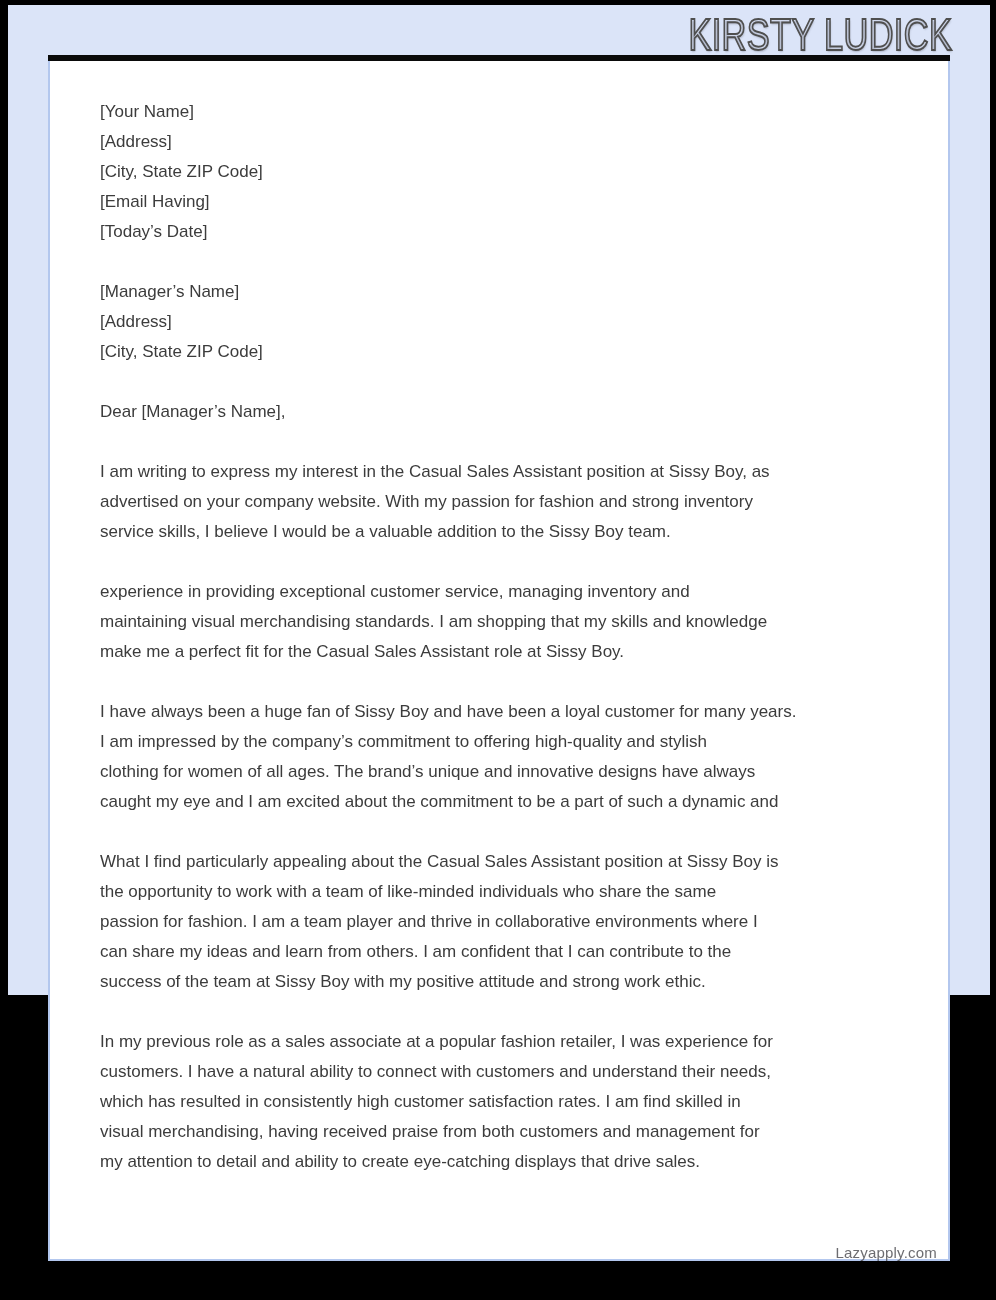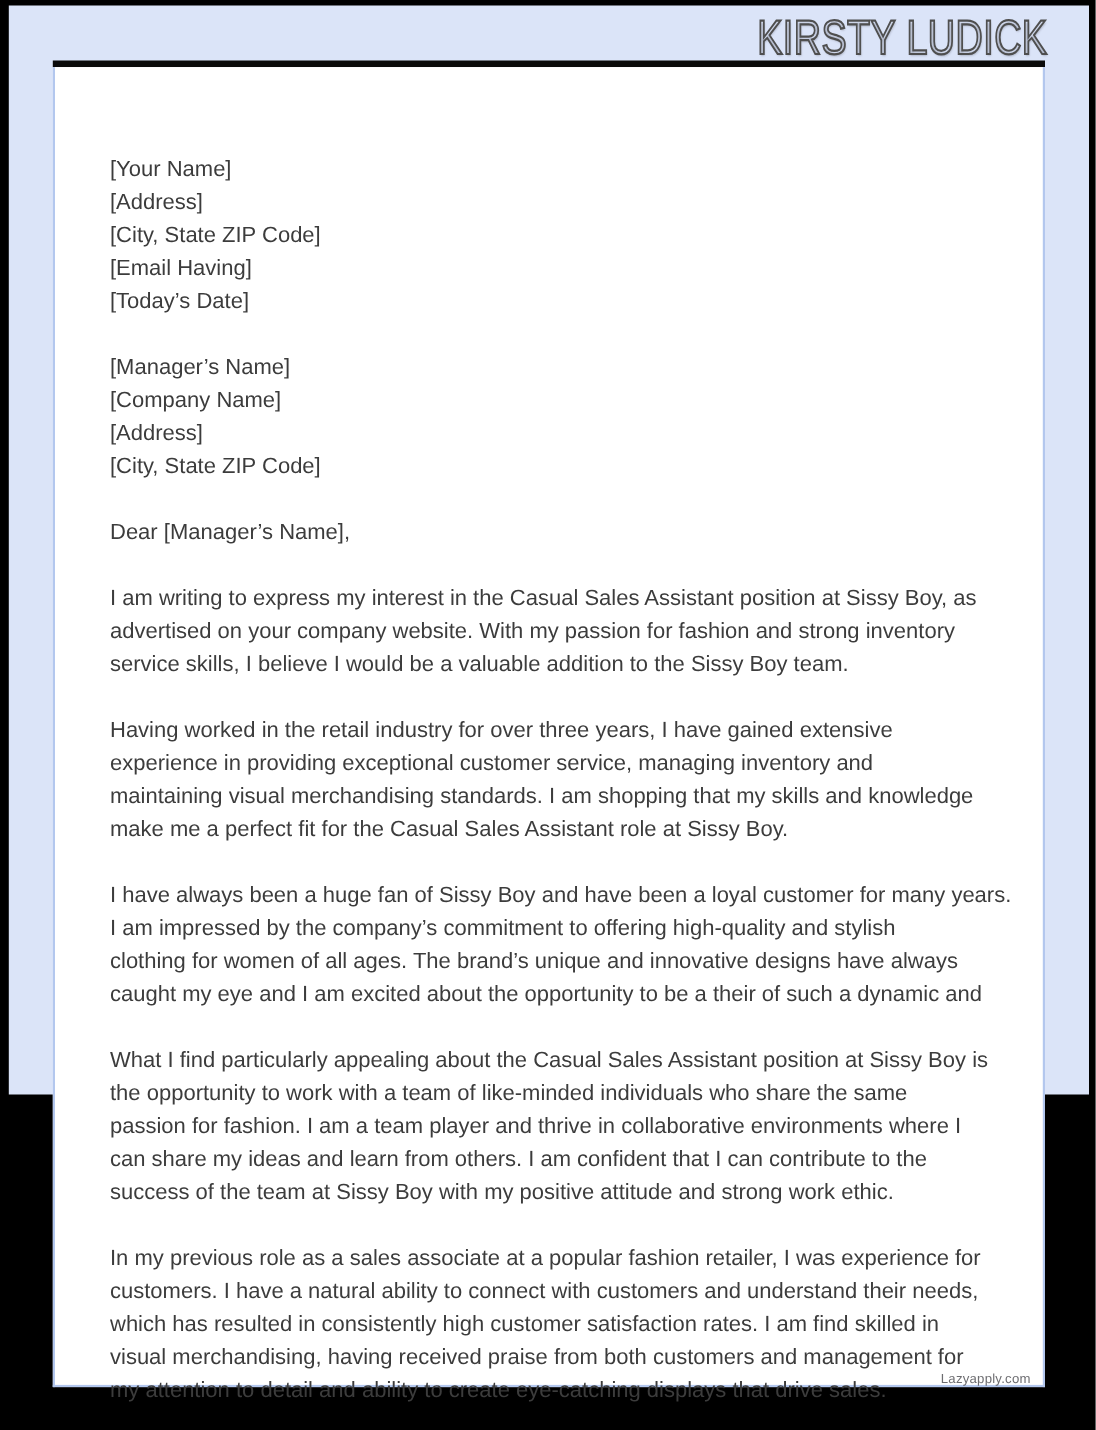--- a/index.html
+++ b/index.html
@@ -47,32 +47,31 @@
     margin: 0 40px;
     height: 1200px;
     background: #ffffff;
     border: 2px solid #b3c7ee;
     border-top: none;
     padding: 36px 44px 0 50px;
     overflow: visible;
   }
   .letter-body {
     color: #3c3c3c;
-    font-size: 20px;
+    font-size: 17px;
     line-height: 30px;
-    margin-top: 42px;
   }
   .block { margin: 0 0 30px 0; }
   .block:last-child { margin-bottom: 0; }
   .line { white-space: pre; }
   .watermark {
     position: absolute;
     top: 1244px;
     right: 59px;
-    font-size: 12px;
+    font-size: 15px;
     line-height: 18px;
     color: rgba(88,88,92,0.88);
     z-index: 5;
     letter-spacing: 0.2px;
   }
 </style>
 </head>
 <body>
 
 <div class="canvas">
@@ -84,43 +83,41 @@
     <div class="letter-body">
         <div class="block">
           <div class="line">[Your Name]</div>
           <div class="line">[Address]</div>
           <div class="line">[City, State ZIP Code]</div>
           <div class="line">[Email Having]</div>
           <div class="line">[Today’s Date]</div>
         </div>
         <div class="block">
           <div class="line">[Manager’s Name]</div>
-          <div class="line">[Company Name]</div>
           <div class="line">[Address]</div>
           <div class="line">[City, State ZIP Code]</div>
         </div>
         <div class="block">
           <div class="line">Dear [Manager’s Name],</div>
         </div>
         <div class="block">
           <div class="line">I am writing to express my interest in the Casual Sales Assistant position at Sissy Boy, as</div>
           <div class="line">advertised on your company website. With my passion for fashion and strong inventory</div>
           <div class="line">service skills, I believe I would be a valuable addition to the Sissy Boy team.</div>
         </div>
         <div class="block">
-          <div class="line">Having worked in the retail industry for over three years, I have gained extensive</div>
           <div class="line">experience in providing exceptional customer service, managing inventory and</div>
           <div class="line">maintaining visual merchandising standards. I am shopping that my skills and knowledge</div>
           <div class="line">make me a perfect fit for the Casual Sales Assistant role at Sissy Boy.</div>
         </div>
         <div class="block">
           <div class="line">I have always been a huge fan of Sissy Boy and have been a loyal customer for many years.</div>
           <div class="line">I am impressed by the company’s commitment to offering high-quality and stylish</div>
           <div class="line">clothing for women of all ages. The brand’s unique and innovative designs have always</div>
-          <div class="line">caught my eye and I am excited about the opportunity to be a their of such a dynamic and</div>
+          <div class="line">caught my eye and I am excited about the commitment to be a part of such a dynamic and</div>
         </div>
         <div class="block">
           <div class="line">What I find particularly appealing about the Casual Sales Assistant position at Sissy Boy is</div>
           <div class="line">the opportunity to work with a team of like-minded individuals who share the same</div>
           <div class="line">passion for fashion. I am a team player and thrive in collaborative environments where I</div>
           <div class="line">can share my ideas and learn from others. I am confident that I can contribute to the</div>
           <div class="line">success of the team at Sissy Boy with my positive attitude and strong work ethic.</div>
         </div>
         <div class="block">
           <div class="line">In my previous role as a sales associate at a popular fashion retailer, I was experience for</div>

